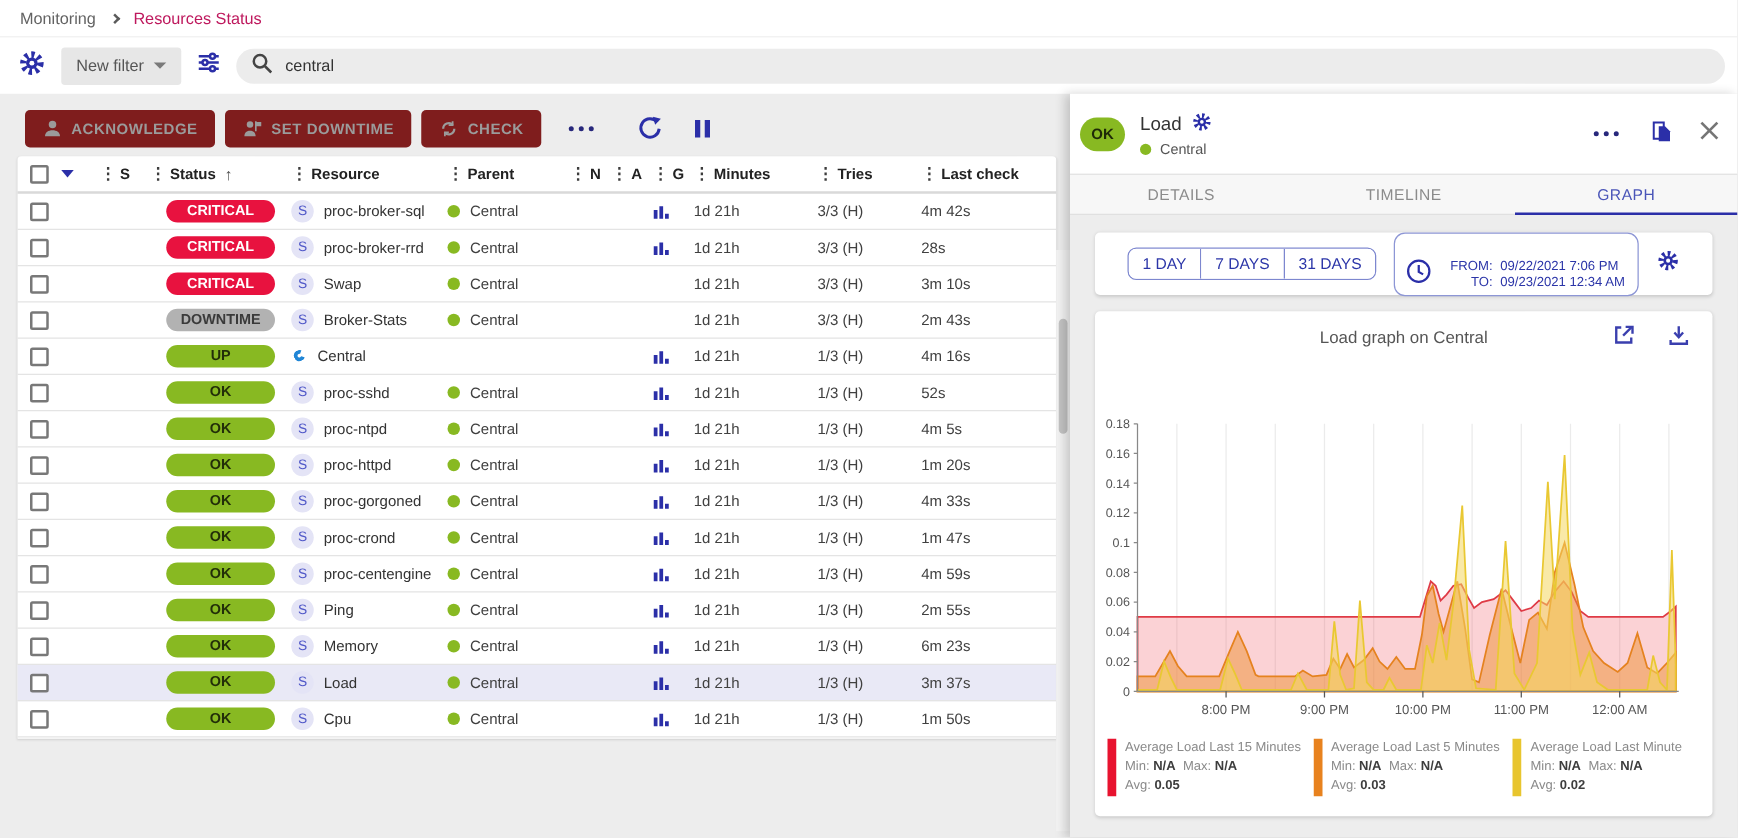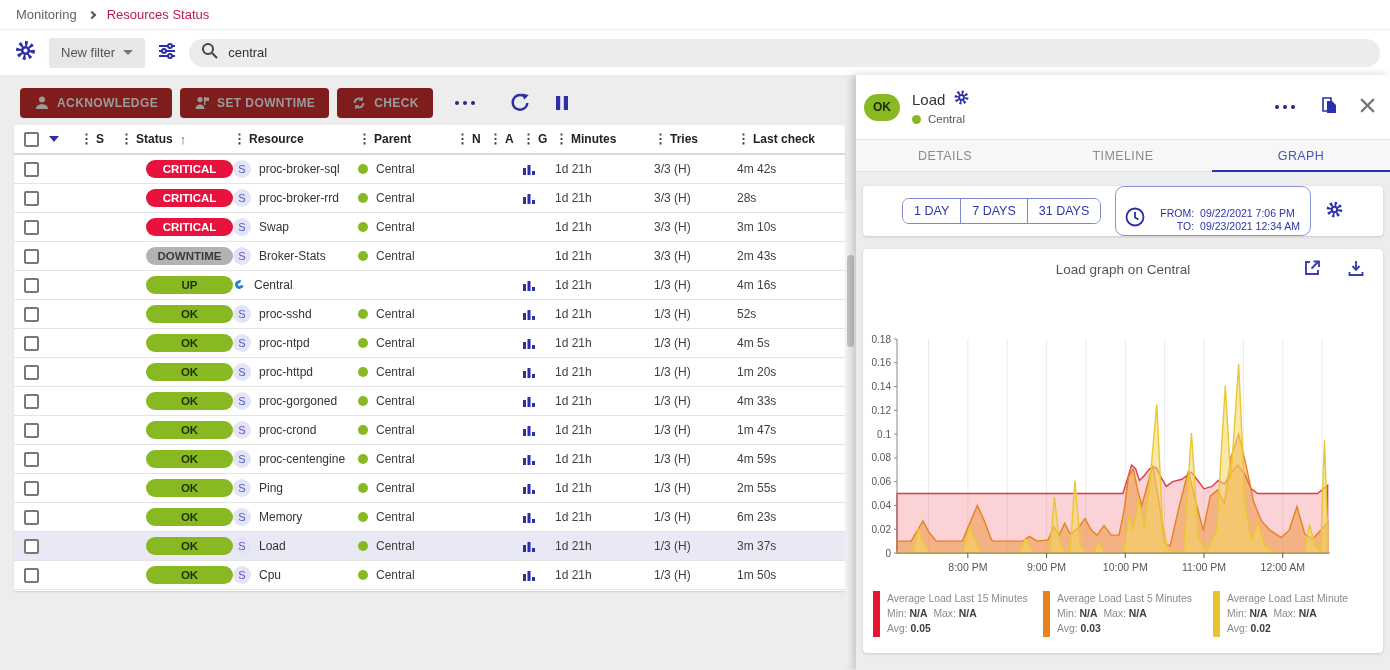--- a/index.html
+++ b/index.html
@@ -46,21 +46,21 @@
   .hcell { display:flex; align-items:center; gap:3px; }
   .dots6 { color:#3c3c3c; font-size:13px; font-weight:bold; line-height:10px; }
   .sort-arrow { color:#555; font-size:13px; margin-left:4px; }
   .hcaret { width:0;height:0;border-left:5px solid transparent;border-right:5px solid transparent;
     border-top:6px solid #2b2fa8; margin-left:7px; }
   .cb { width:15px; height:15px; border:2px solid #787878; border-radius:2px; background:#fff;
     display:inline-block; cursor:pointer; }
   .trow { height:29px; border-bottom:1px solid #e4e4e4; font-size:12px; color:#404040; cursor:pointer; }
   .trow.selected { background:#e9e9f6; }
   .c-check { display:flex; align-items:center; }
-  .c-status { display:flex; justify-content:flex-end; }
+  .c-status { display:flex; justify-content:center; }
   .chip { width:87px; height:18px; border-radius:10px; display:flex; align-items:center;
     justify-content:center; font-size:11.5px; font-weight:bold; }
   .chip.critical { background:#e8123f; color:#fff; }
   .chip.unknown  { background:#b2b2b2; color:#3a3a3a; }
   .chip.ok, .chip.up { background:#88b922; color:rgba(0,0,0,.75); }
   .c-res { display:flex; align-items:center; gap:8px; color:#333; }
   .s-chip { width:18px; height:18px; border-radius:50%; background:#e4e4f6; color:#5058c8;
     font-size:11px; display:flex; align-items:center; justify-content:center; }
   .clogo { width:9px; height:9px; border:3.5px solid #2186d6; border-right-color:transparent;
     border-radius:50%; display:inline-block; transform:rotate(-25deg); margin:0 2px; }
@@ -84,21 +84,21 @@
   .panel-sub-row .pdot { width:9px; height:9px; }
   .panel-head-icons { margin-left:auto; display:flex; align-items:center; gap:20px; }
   .tabs { height:33px; background:#f7f7f7; border-top:1px solid #e4e4e4; border-bottom:1px solid #e0e0e0;
     display:flex; }
   .tab { flex:1; display:flex; align-items:center; justify-content:center; font-size:12.5px;
     letter-spacing:.4px; color:#8b8b8b; cursor:pointer; position:relative; }
   .tab.active { color:#4a55b8; }
   .tab.active::after { content:""; position:absolute; left:0; right:0; bottom:-1px; height:2px;
     background:#2b2fa8; }
 
-  .card { background:#fff; border-radius:4px; box-shadow:0 1px 3px rgba(0,0,0,.15); margin:0 7px; }
+  .card { background:#fff; border-radius:4px; box-shadow:0 1px 3px rgba(0,0,0,.15); margin:0 20px; }
   .time-card { margin-top:14px; height:50px; display:flex; align-items:center; justify-content:center;
     gap:14px; }
   .range-group { display:flex; border:1px solid #7d87cf; border-radius:7px; overflow:hidden; }
   .range-btn { background:#fff; border:none; border-right:1px solid #7d87cf; color:#2b35a8;
     font-size:12.5px; padding:5px 11px; cursor:pointer; font-family:"Liberation Sans",sans-serif; }
   .range-btn:last-child { border-right:none; }
   .fromto { display:flex; align-items:center; gap:14px; border:1px solid #8d96d5; border-radius:9px;
     padding:19px 10px 3px 8px; cursor:pointer; }
   .fromto-grid { display:grid; grid-template-columns:auto auto; column-gap:6px; row-gap:1px;
     font-size:10.5px; color:#2b35a8; }

